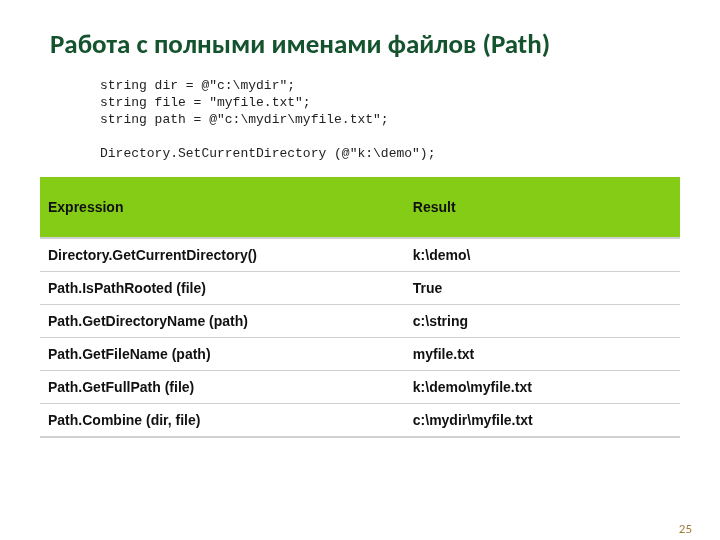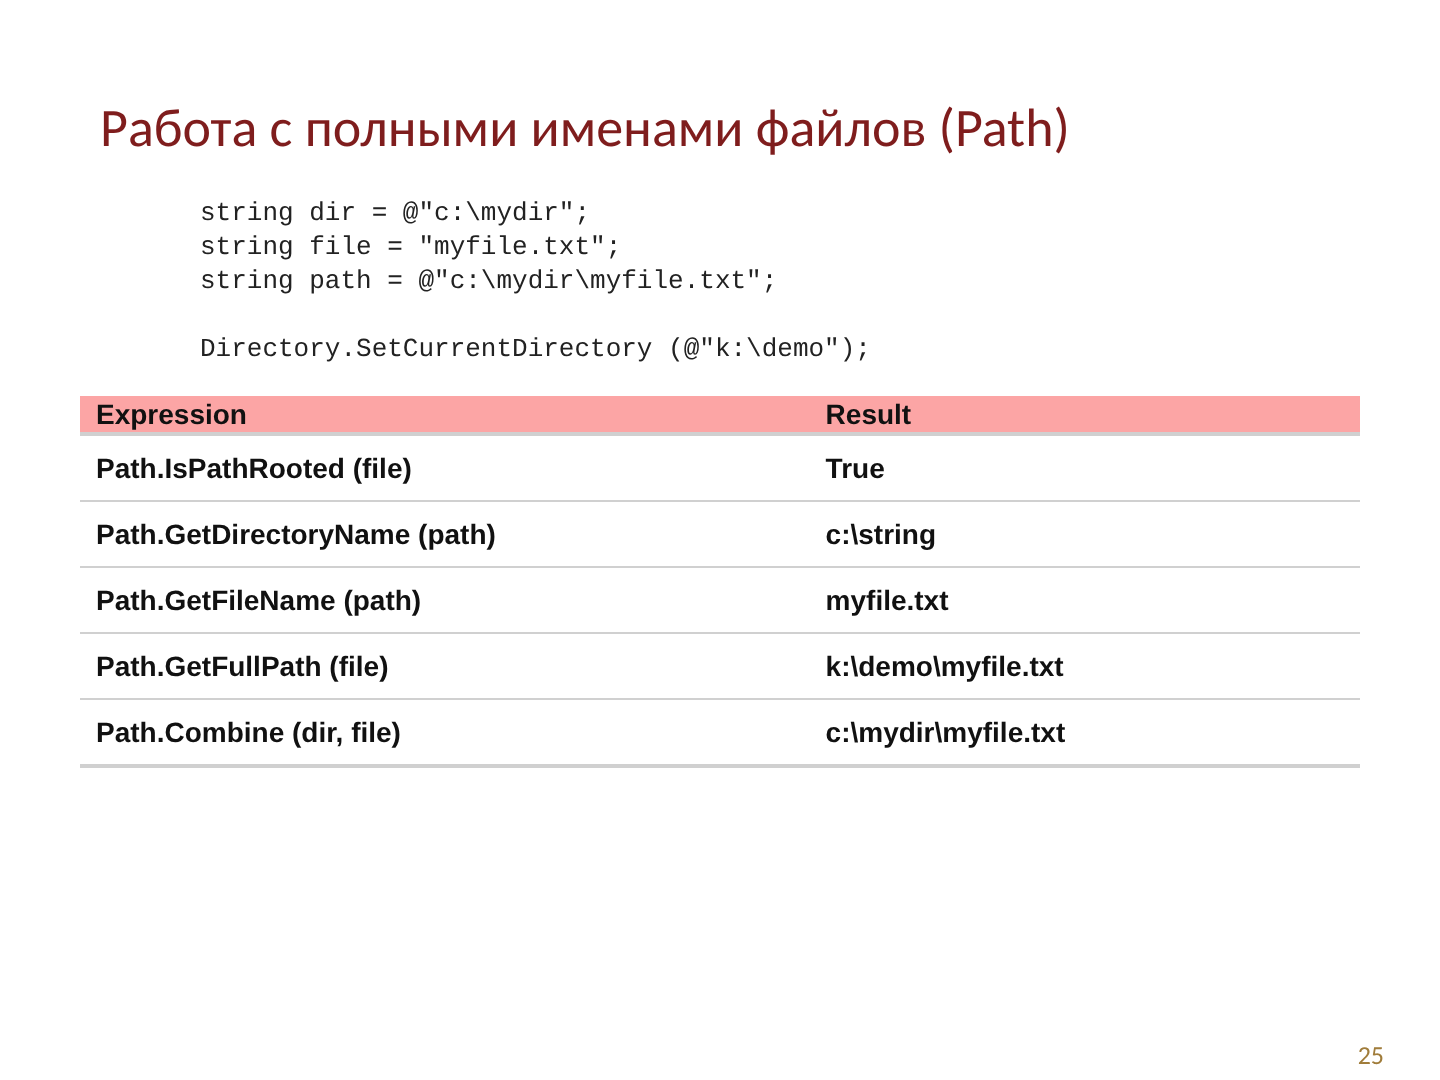--- a/index.html
+++ b/index.html
@@ -11,46 +11,46 @@
     font-family: Calibri, Arial, sans-serif;
     color: #222;
     position: relative;
     box-sizing: border-box;
   }
   .slide {
     padding: 20px 40px 10px 40px;
   }
   .title {
     font-size: 27px;
-    font-weight: normal;
-    color: #7f1d1d;
-    margin: 28px 0 18px 10px;
+    font-weight: bold;
+    color: #14532d;
+    margin: 7px 0 18px 10px;
   }
   .code-block {
     font-family: "Courier New", monospace;
     font-size: 13px;
     line-height: 1.3;
     margin-left: 60px;
     margin-bottom: 10px;
     white-space: pre;
   }
   .table-area {
     margin: 15px 0 0 0;
   }
   table {
     width: 100%;
     border-collapse: collapse;
     font-family: "Myriad Pro", "Segoe UI", Arial, sans-serif;
   }
   thead th {
-    background: #fca5a5;
+    background: #84cc16;
     text-align: left;
     font-weight: bold;
     font-size: 14px;
-    padding: 1px 8px;
+    padding: 22px 8px;
     color: #111;
     border-bottom: 2px solid #d0d0d0;
   }
   tbody td {
     padding: 8px 8px;
     font-size: 14px;
     font-weight: 600;
     color: #111;
     border-bottom: 1px solid #d0d0d0;
     font-family: "Myriad Pro", "Segoe UI", Arial, sans-serif;
@@ -83,20 +83,24 @@
   <div class="table-area">
     <table>
       <thead>
         <tr>
           <th class="col-exp">Expression</th>
           <th class="col-res">Result</th>
         </tr>
       </thead>
       <tbody>
         <tr>
+          <td>Directory.GetCurrentDirectory()</td>
+          <td>k:\demo\</td>
+        </tr>
+        <tr>
           <td>Path.IsPathRooted (file)</td>
           <td>True</td>
         </tr>
         <tr>
           <td>Path.GetDirectoryName (path)</td>
           <td>c:\string</td>
         </tr>
         <tr>
           <td>Path.GetFileName (path)</td>
           <td>myfile.txt</td>

